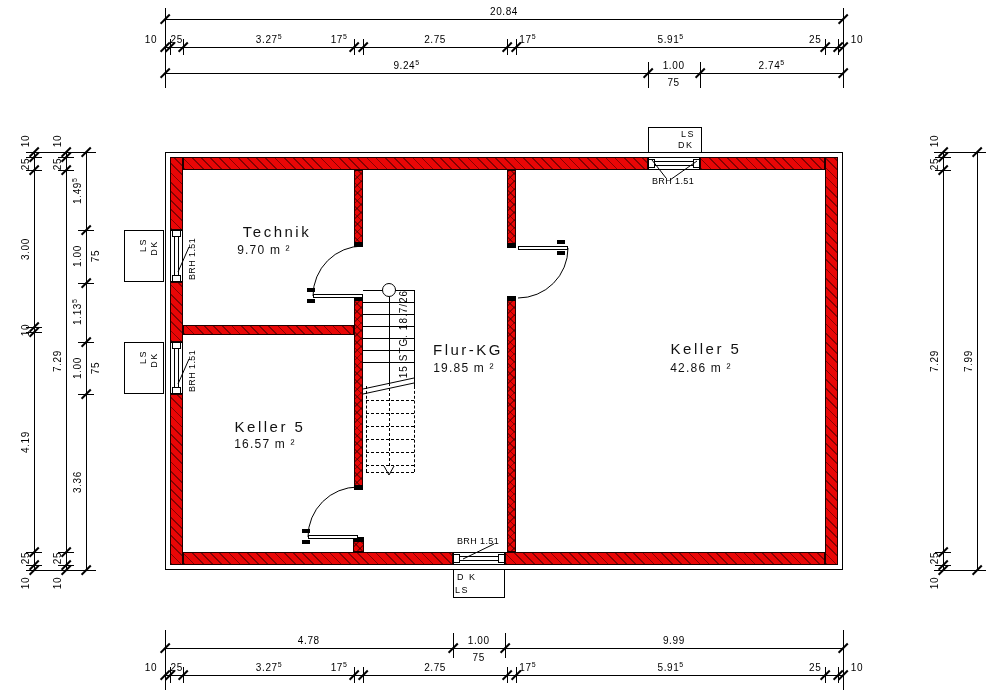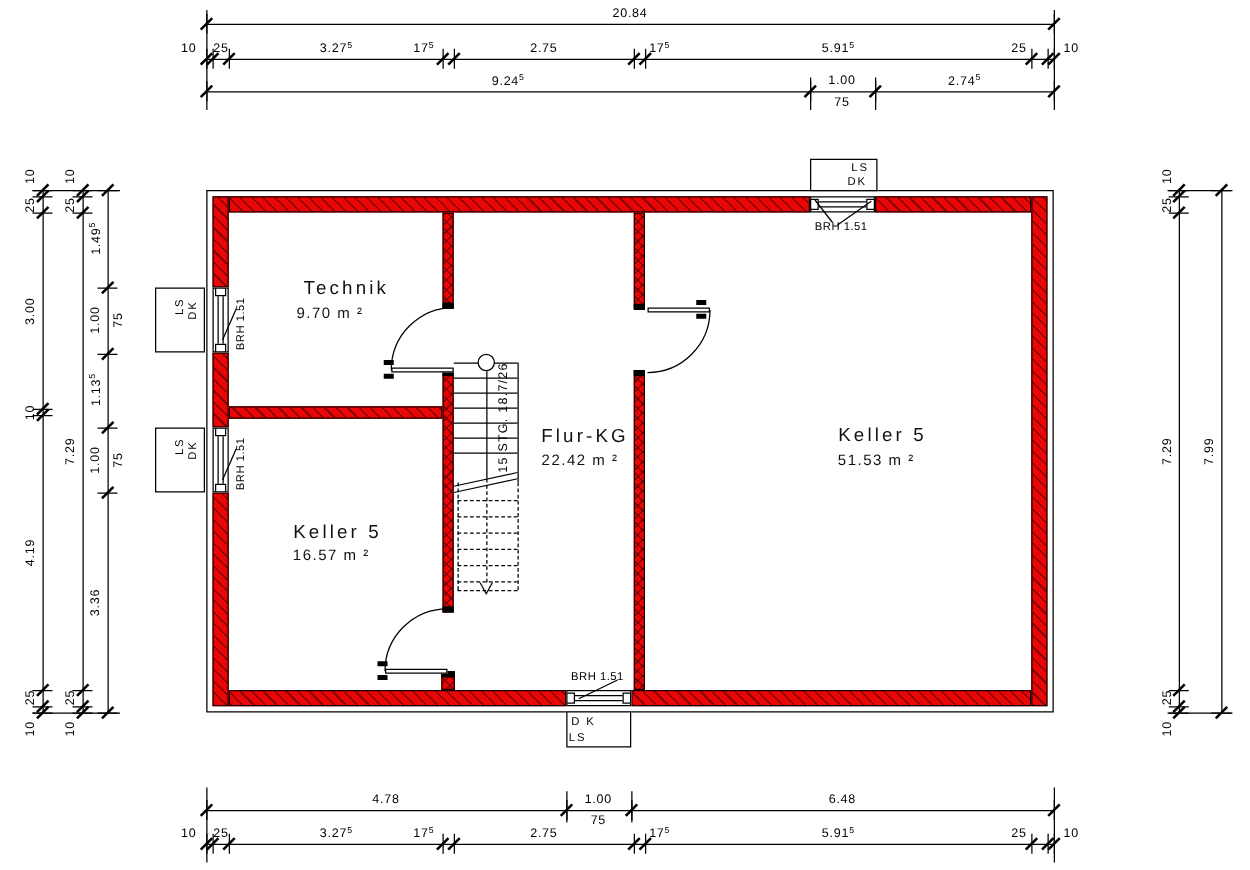--- a/index.html
+++ b/index.html
@@ -122,23 +122,23 @@
     <div class="dashh" style="left: 366px; top: 472px; width: 48px;"></div>
     <div class="circle" style="left: 382px; top: 283px; width: 14px; height: 14px;"></div>
     <div class="vl" style="left: 389px; top: 297px; width: 1px; height: 86px;"></div>
     <div class="dashv" style="left: 389px; top: 383px; height: 83px;"></div>
     <div class="stairlbl" style="left: 403px; top: 334px;">15 STG. 18.7/26</div>
     <div class="roomname" style="left: 277px; top: 231px;">Technik</div>
     <div class="roomarea" style="left: 264px; top: 250px;">9.70 m ²</div>
     <div class="roomname" style="left: 270px; top: 426px;">Keller 5</div>
     <div class="roomarea" style="left: 265px; top: 444px;">16.57 m ²</div>
     <div class="roomname" style="left: 468px; top: 349px;">Flur-KG</div>
-    <div class="roomarea" style="left: 464px; top: 368px;">22.42 m ²</div>
+    <div class="roomarea" style="left: 464px; top: 368px;">19.85 m ²</div>
     <div class="roomname" style="left: 706px; top: 348px;">Keller 5</div>
-    <div class="roomarea" style="left: 701px; top: 368px;">51.53 m ²</div>
+    <div class="roomarea" style="left: 701px; top: 368px;">42.86 m ²</div>
     <div class="hl" style="left: 165px; top: 19px; width: 678px; height: 1px;"></div>
     <div class="vl" style="left: 165px; top: 11px; width: 1px; height: 16px;"></div>
     <div class="tick" style="left: 165px; top: 19px;"></div>
     <div class="vl" style="left: 843px; top: 11px; width: 1px; height: 16px;"></div>
     <div class="tick" style="left: 843px; top: 19px;"></div>
     <div class="dimtext" style="left: 504px; top: 11px;">20.84</div>
     <div class="hl" style="left: 165px; top: 47px; width: 678px; height: 1px;"></div>
     <div class="vl" style="left: 165px; top: 39px; width: 1px; height: 16px;"></div>
     <div class="tick" style="left: 165px; top: 47px;"></div>
     <div class="vl" style="left: 170.219px; top: 39px; width: 1px; height: 16px;"></div>
@@ -185,21 +185,21 @@
     <div class="vl" style="left: 165px; top: 640px; width: 1px; height: 16px;"></div>
     <div class="tick" style="left: 165px; top: 648px;"></div>
     <div class="vl" style="left: 452.589px; top: 640px; width: 1px; height: 16px;"></div>
     <div class="tick" style="left: 452.589px; top: 648px;"></div>
     <div class="vl" style="left: 504.783px; top: 640px; width: 1px; height: 16px;"></div>
     <div class="tick" style="left: 504.783px; top: 648px;"></div>
     <div class="vl" style="left: 843px; top: 640px; width: 1px; height: 16px;"></div>
     <div class="tick" style="left: 843px; top: 648px;"></div>
     <div class="dimtext" style="left: 308.794px; top: 640px;">4.78</div>
     <div class="dimtext" style="left: 478.686px; top: 640px;">1.00</div>
-    <div class="dimtext" style="left: 673.891px; top: 640px;">6.48</div>
+    <div class="dimtext" style="left: 673.891px; top: 640px;">9.99</div>
     <div class="dimtext" style="left: 478.686px; top: 657px;">75</div>
     <div class="hl" style="left: 165px; top: 675px; width: 678px; height: 1px;"></div>
     <div class="vl" style="left: 165px; top: 667px; width: 1px; height: 16px;"></div>
     <div class="tick" style="left: 165px; top: 675px;"></div>
     <div class="vl" style="left: 170.219px; top: 667px; width: 1px; height: 16px;"></div>
     <div class="tick" style="left: 170.219px; top: 675px;"></div>
     <div class="vl" style="left: 183.268px; top: 667px; width: 1px; height: 16px;"></div>
     <div class="tick" style="left: 183.268px; top: 675px;"></div>
     <div class="vl" style="left: 354.203px; top: 667px; width: 1px; height: 16px;"></div>
     <div class="tick" style="left: 354.203px; top: 675px;"></div>

